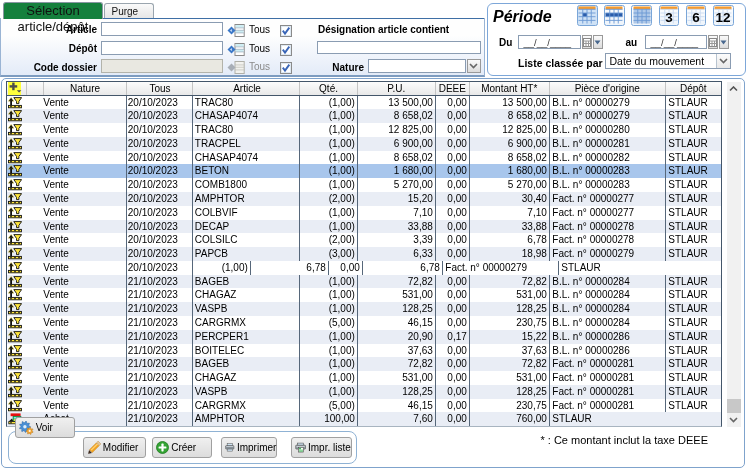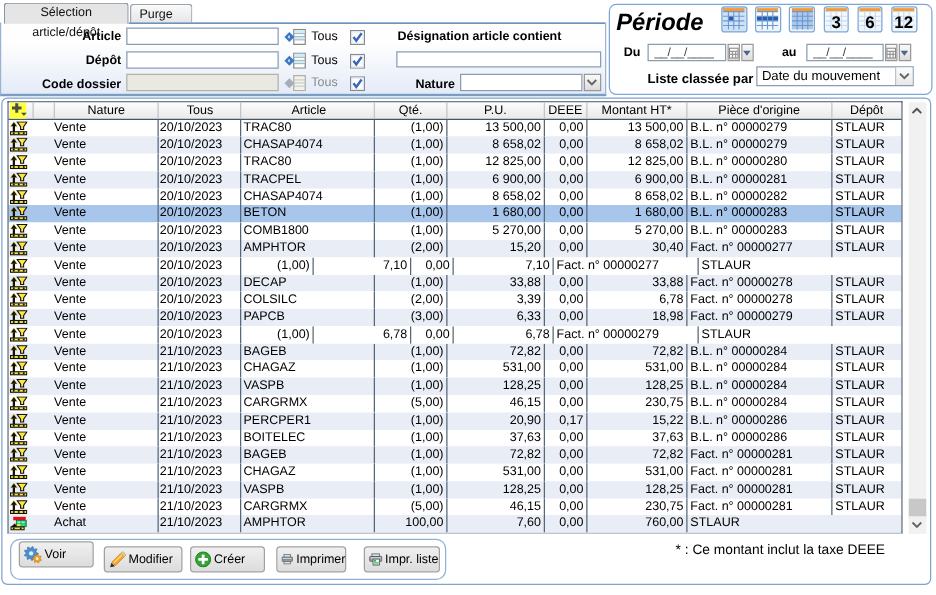--- a/index.html
+++ b/index.html
@@ -1,31 +1,31 @@
 <!DOCTYPE html>
 <html><head><meta charset="utf-8">
 <style>
 *{margin:0;padding:0;box-sizing:border-box}
 html,body{width:749px;height:476px;background:#fff;font-family:"Liberation Sans",sans-serif;position:relative;overflow:hidden}
 .abs{position:absolute}
 
 .tab2{position:absolute;left:103.5px;top:3px;width:50px;height:15px;background:linear-gradient(#fafafa,#e6e6e6);border:1px solid #9aa5ae;border-bottom:none;border-radius:3px 3px 0 0;font-size:10px;text-align:left;padding-left:7px;line-height:15px;color:#111}
-.tab1{position:absolute;left:3px;top:2px;width:100px;height:17px;background:#e5e5e5;border:1px solid #8896a2;border-bottom:none;border-radius:3px 3px 0 0;font-size:10px;text-align:center;line-height:16px;color:#111;z-index:3}
+.tab1{position:absolute;left:3px;top:2px;width:100px;height:17px;background:#15803d;border:1px solid #8896a2;border-bottom:none;border-radius:3px 3px 0 0;font-size:13px;text-align:center;line-height:16px;color:#111;z-index:3}
 .tabline{position:absolute;left:103px;top:17.5px;width:381px;height:1px;background:#3f6fa5;z-index:2}
 
 .lpanel{position:absolute;left:0px;top:18px;width:485px;height:59px;background:linear-gradient(#fefefe 30%,#e3ebf8);border-left:1px solid #9ab4d4;border-right:1px solid #9ab4d4;border-bottom:2px solid #7d9cc0}
 .lbl{position:absolute;font-size:10px;font-weight:bold;color:#000;white-space:nowrap}
 .inp{position:absolute;background:#fff;border:1px solid #8a9cb2;height:14px}
 .inp.dis{background:#e9e8e1;border-color:#b3b3aa}
 .tous{position:absolute;font-size:10px;color:#000}
 .tous.dis{color:#8a8a8a}
 .ck{position:absolute;width:12px;height:12px}
 
 .ppanel{position:absolute;left:486.5px;top:3px;width:259px;height:73px;background:#fff;border:1px solid #7da7d9;border-radius:6px}
-.ptitle{position:absolute;left:493px;top:8px;font-size:19px;font-weight:bold;font-style:italic;color:#000}
+.ptitle{position:absolute;left:493px;top:8px;font-size:16px;font-weight:bold;font-style:italic;color:#000}
 .calbtn{position:absolute;top:4.5px;width:20.5px;height:21.5px;border:1px solid #7aa6d8;border-radius:2.5px;display:flex;align-items:center;justify-content:center;overflow:hidden}
 .dlbl{position:absolute;font-size:10px;font-weight:bold}
 .dinp{position:absolute;top:35px;height:14px;background:#fff;border:1px solid #8a9cb2;font-size:9.5px;color:#333;line-height:13px;padding-left:5px}
 .dbtn{position:absolute;top:35px;width:10px;height:14px;background:linear-gradient(#fafafa,#dcdcdc);border:1px solid #999;display:flex;align-items:center;justify-content:center}
 .combo{position:absolute;background:#fff;border:1px solid #8a9cb2;font-size:10px;color:#000}
 .combo .cv{position:absolute;right:0;top:0;bottom:0;width:14px;background:linear-gradient(#fcfcfc,#e8e8e8);border-left:1px solid #b8c4d0;display:flex;align-items:center;justify-content:center}
 
 .tcont{position:absolute;left:1px;top:78px;width:743.5px;height:390px;border:1px solid #7fa3cc;border-radius:5px;background:#fff}
 .grid{position:absolute;left:3.8px;top:1.5px;width:716px;border-left:1px solid #44566a;border-right:1px solid #44566a;border-top:1px solid #44566a;border-bottom:1px solid #a8b4c0}
 .ghead{display:flex;height:14px;background:linear-gradient(#fcfcfc,#e9e9e9);border-bottom:1px solid #44566a;font-size:10px;color:#000}
@@ -468,20 +468,21 @@
               <polygon points="5.8,0.6 13.6,0.6 10.9,4.4 10.9,6.6 8.5,6.6 8.5,4.4" fill="#ffe63c" stroke="#111" stroke-width="0.9"></polygon>
               <rect x="0.4" y="8.4" width="13" height="2.4" fill="#ffe63c" stroke="#111" stroke-width="0.9"></rect>
               <circle cx="3" cy="9.6" r="0.8" fill="#111"></circle>
               <circle cx="7" cy="9.6" r="0.8" fill="#111"></circle>
               <circle cx="11" cy="9.6" r="0.8" fill="#111"></circle>
             </svg>
           </div>
           <div class="c gap"></div>
           <div class="c nature">Vente</div>
           <div class="c date bl">20/10/2023</div>
+          <div class="c article bl">COLBVIF</div>
           <div class="c qte bl num">(1,00)</div>
           <div class="c pu bl num">7,10</div>
           <div class="c deee bl num">0,00</div>
           <div class="c montant bl num">7,10</div>
           <div class="c piece bl pad">Fact. n° 00000277</div>
           <div class="c depot bl pad">STLAUR</div>
         </div>
 <div class="row alt">
           <div class="c icon">
             <svg class="ri" width="14" height="12" viewBox="0 0 14 12">
@@ -837,21 +838,21 @@
         </svg>
       </div>
     <div class="sthumb"></div>
     <div class="sbtn" style="bottom:0">
         <svg width="9" height="6" viewBox="0 0 9 6">
           <polyline points="1,1 4.5,4.5 8,1" fill="none" stroke="#666" stroke-width="1.6"></polyline>
         </svg>
       </div>
   </div>
   <div class="bcont"></div>
-  <div class="btn" style="left:12.7px;top:354px;width:60px">
+  <div class="btn" style="left:12.7px;top:338px;width:60px">
       <svg width="15" height="14" viewBox="0 0 15 14">
         <polygon points="11.60,5.70 11.57,6.24 9.75,7.10 9.60,7.46 10.27,9.36 9.90,9.76 7.95,9.25 7.61,9.43 6.89,11.31 6.36,11.38 5.19,9.74 4.81,9.65 3.05,10.64 2.60,10.35 2.76,8.34 2.52,8.03 0.54,7.65 0.38,7.14 1.80,5.70 1.82,5.31 0.54,3.75 0.75,3.25 2.76,3.06 3.02,2.78 3.05,0.76 3.53,0.52 5.19,1.66 5.57,1.61 6.89,0.09 7.42,0.21 7.95,2.15 8.28,2.36 10.27,2.04 10.59,2.46 9.75,4.30 9.87,4.67" fill="#4a8fd4" stroke="#2a6099" stroke-width="0.4"></polygon>
         <circle cx="5.9" cy="5.7" r="1.7" fill="#ddeefc"></circle>
         <polygon points="14.14,10.96 13.95,11.45 12.53,11.60 12.27,11.85 12.01,13.25 11.52,13.41 10.51,12.39 10.15,12.34 8.90,13.02 8.47,12.72 8.63,11.31 8.45,10.99 7.14,10.43 7.10,9.92 8.31,9.16 8.44,8.83 8.06,7.45 8.44,7.10 9.79,7.57 10.13,7.47 10.97,6.31 11.49,6.39 11.95,7.74 12.25,7.94 13.68,7.87 13.94,8.32 13.17,9.53 13.20,9.89" fill="#f0a22e" stroke="#b06f10" stroke-width="0.4"></polygon>
         <circle cx="10.7" cy="9.9" r="1.05" fill="#fff3dc"></circle>
       </svg>
       <span>Voir</span>
     </div>
   <div class="btn" style="left:80.8px;top:358px;width:63px">
       <svg width="14" height="13" viewBox="0 0 14 13">

